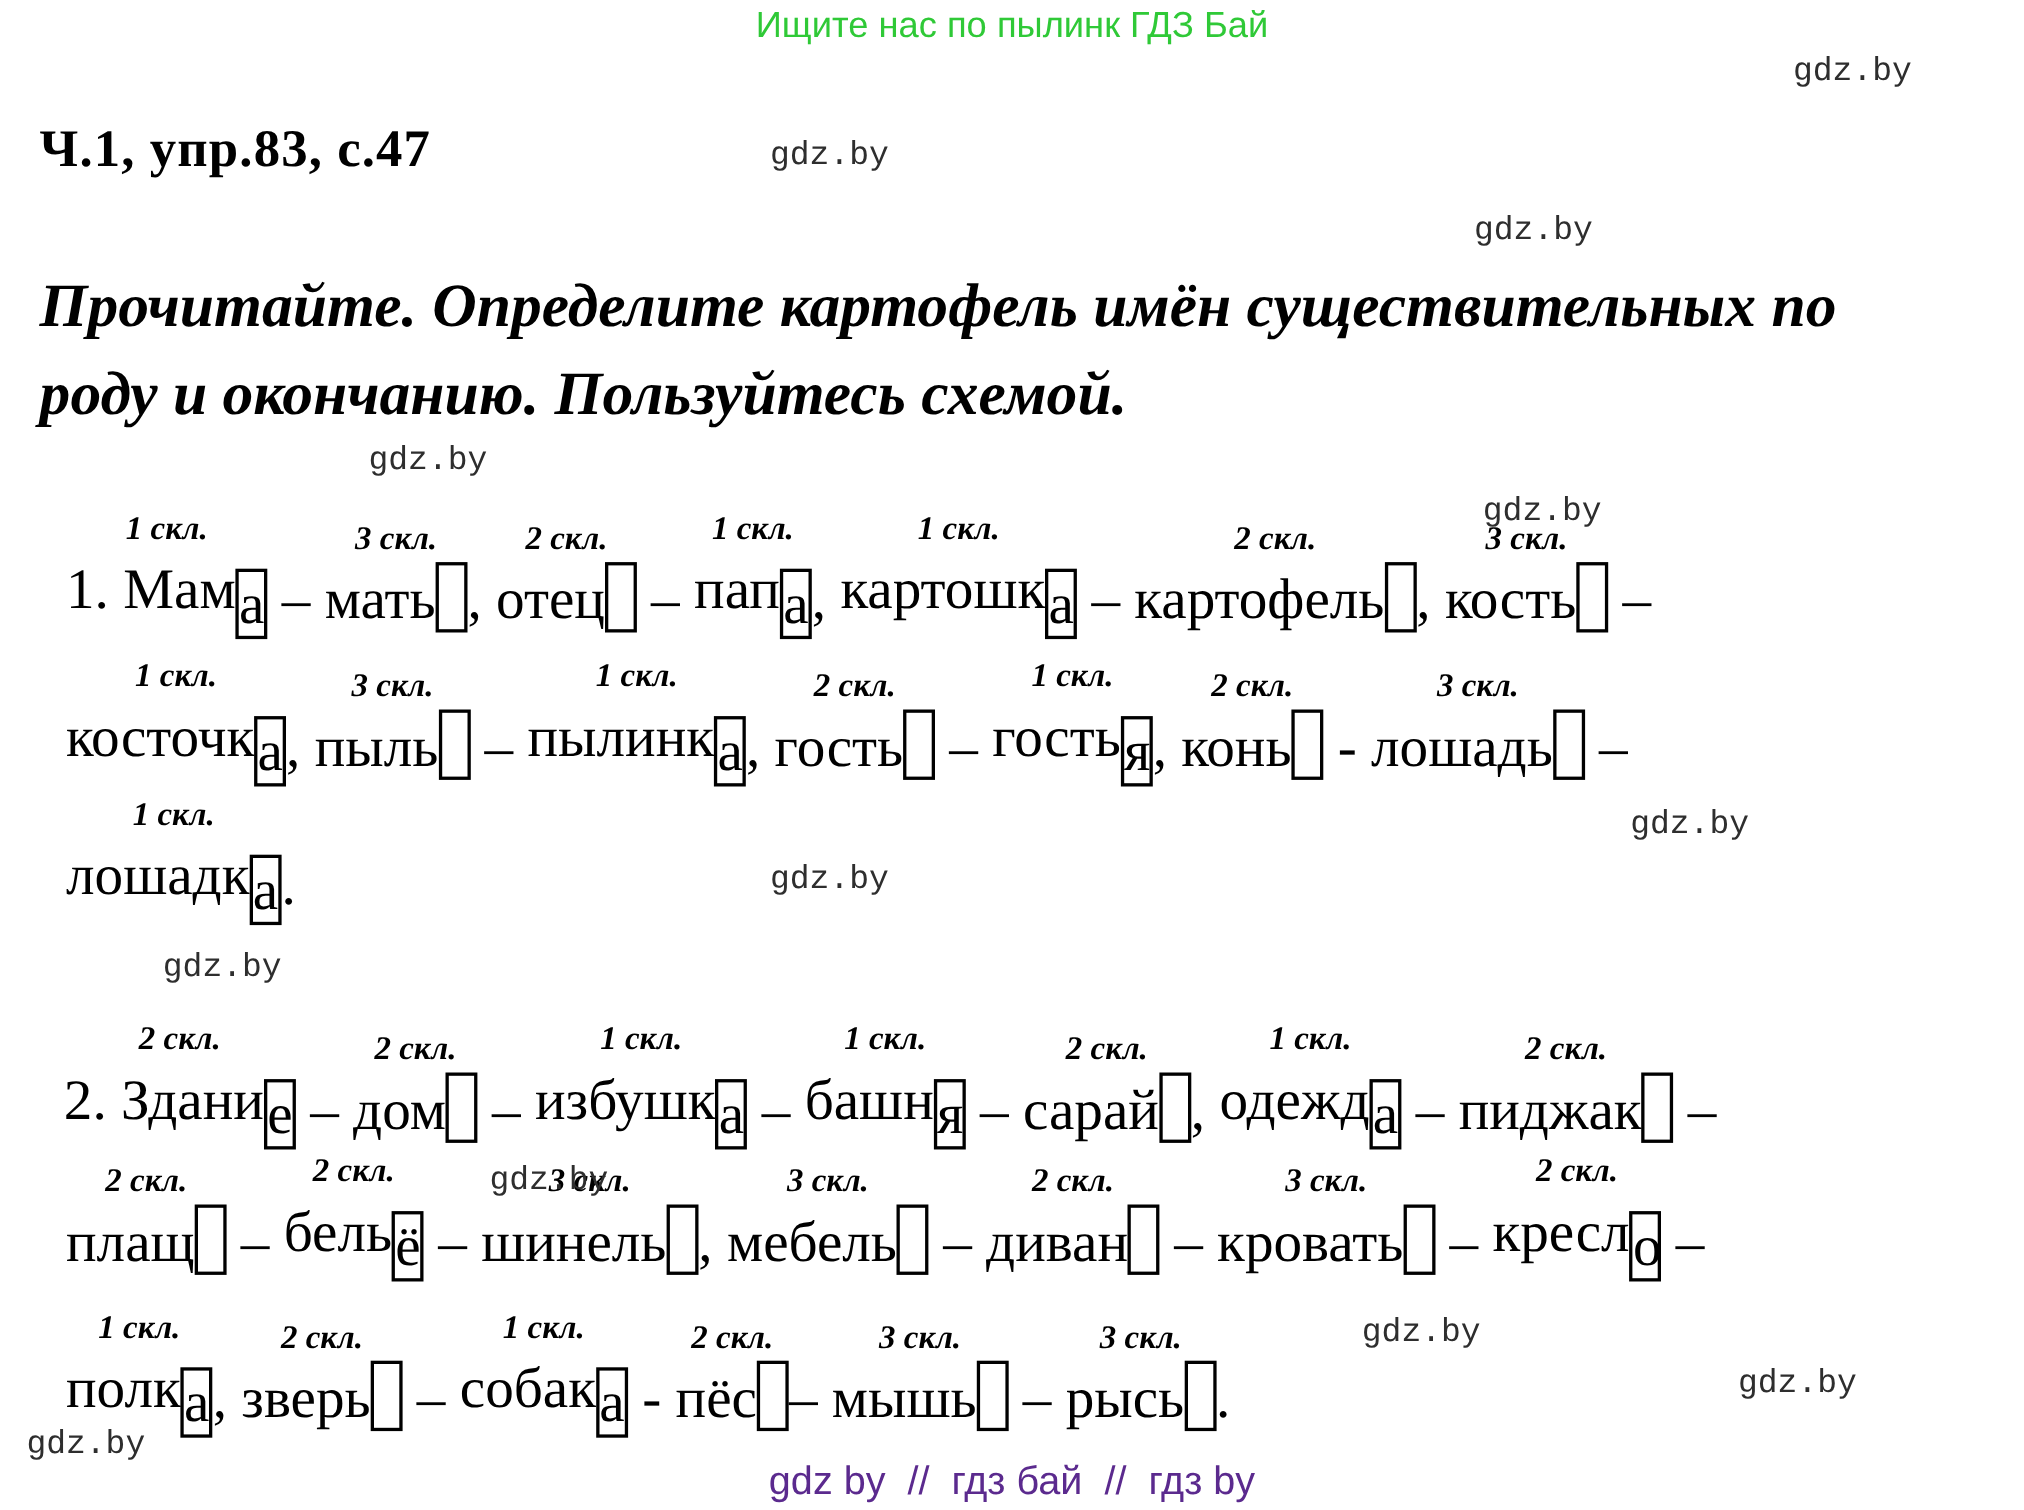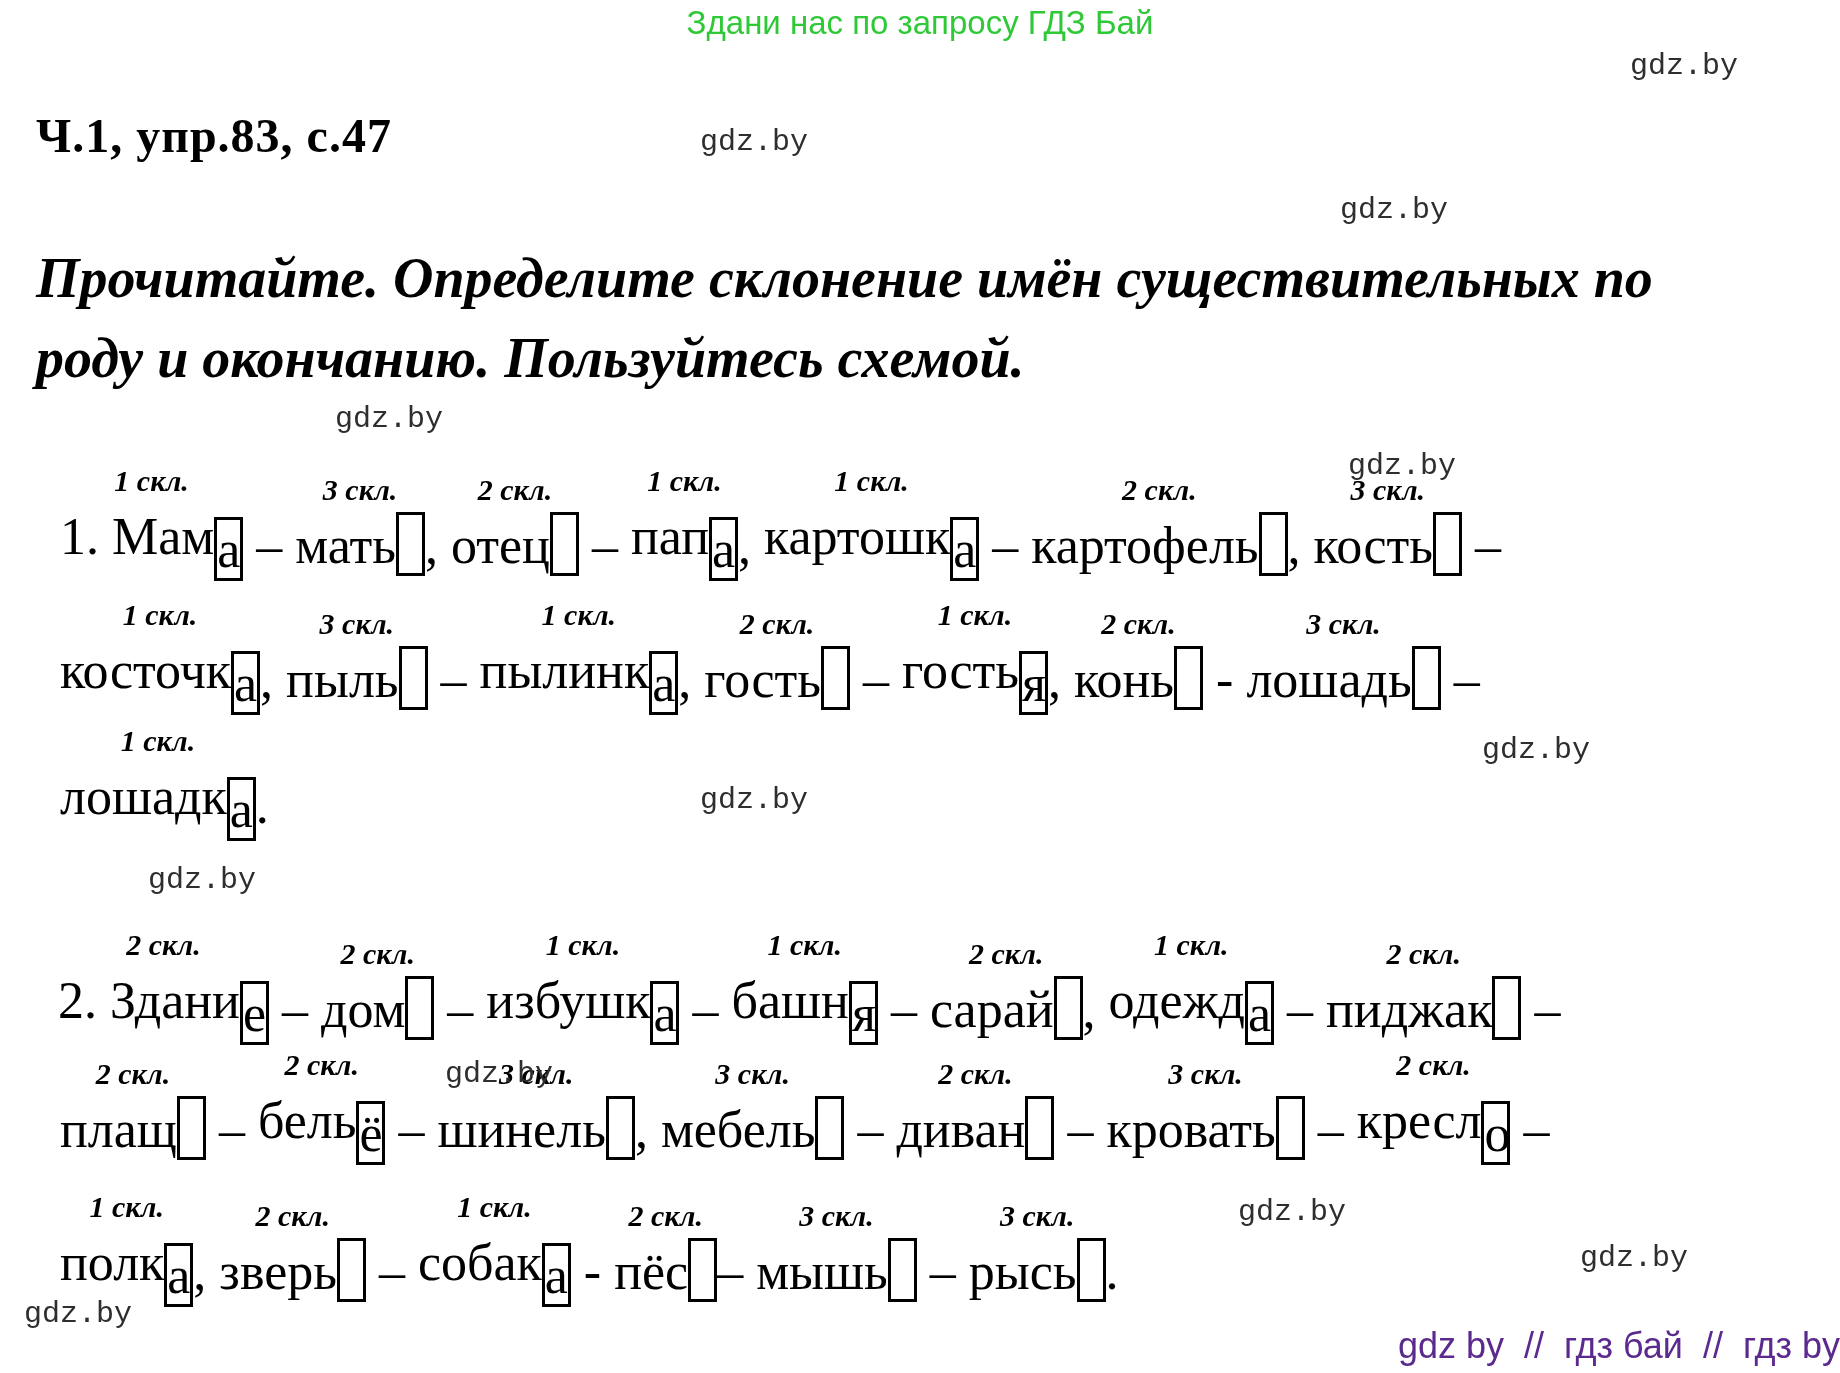--- a/index.html
+++ b/index.html
@@ -80,38 +80,38 @@
     box-sizing:border-box;
     width:29px;height:64px;
     border:3px solid #000;
     vertical-align:-13px;
     text-align:center;
     line-height:60px;
     overflow:visible;
   }
   .footer{
     position:absolute;left:0;top:1326px;width:100%;
-    text-align:right;
+    text-align:center;
     font-family:"Liberation Sans", sans-serif;
     font-size:36px;line-height:40px;
     color:#5b2a8e;
     white-space:pre;
   }
 </style>
 </head>
 <body>
 
 <div class="canvas">
 
-  <div class="green-banner">Здани нас по запросу ГДЗ Бай</div>
+  <div class="green-banner">Ищите нас по пылинк ГДЗ Бай</div>
 
   <div class="page-title">Ч.1, упр.83, с.47</div>
 
   <div class="task">
-    <div>Прочитайте. Определите склонение имён существительных по</div>
+    <div>Прочитайте. Определите картофель имён существительных по</div>
     <div>роду и окончанию. Пользуйтесь схемой.</div>
   </div>
 
   <div class="row r1"><span class="group"><span class="lbl">1 скл.</span><span class="word">1. Мам<span class="box">а</span></span></span><span class="post"> – </span><span class="group"><span class="lbl">3 скл.</span><span class="word">мать<span class="box"></span></span></span><span class="post">, </span><span class="group"><span class="lbl">2 скл.</span><span class="word">отец<span class="box"></span></span></span><span class="post"> – </span><span class="group"><span class="lbl">1 скл.</span><span class="word">пап<span class="box">а</span></span></span><span class="post">, </span><span class="group"><span class="lbl">1 скл.</span><span class="word">картошк<span class="box">а</span></span></span><span class="post"> – </span><span class="group"><span class="lbl">2 скл.</span><span class="word">картофель<span class="box"></span></span></span><span class="post">, </span><span class="group"><span class="lbl">3 скл.</span><span class="word">кость<span class="box"></span></span></span><span class="post"> –</span></div>
   <div class="row r2"><span class="group"><span class="lbl">1 скл.</span><span class="word">косточк<span class="box">а</span></span></span><span class="post">, </span><span class="group"><span class="lbl">3 скл.</span><span class="word">пыль<span class="box"></span></span></span><span class="post"> – </span><span class="group"><span class="lbl">1 скл.</span><span class="word">пылинк<span class="box">а</span></span></span><span class="post">, </span><span class="group"><span class="lbl">2 скл.</span><span class="word">гость<span class="box"></span></span></span><span class="post"> – </span><span class="group"><span class="lbl">1 скл.</span><span class="word">гость<span class="box">я</span></span></span><span class="post">, </span><span class="group"><span class="lbl">2 скл.</span><span class="word">конь<span class="box"></span></span></span><span class="post"> - </span><span class="group"><span class="lbl">3 скл.</span><span class="word">лошадь<span class="box"></span></span></span><span class="post"> –</span></div>
   <div class="row r3"><span class="group"><span class="lbl">1 скл.</span><span class="word">лошадк<span class="box">а</span></span></span><span class="post">.</span></div>
   <div class="row r4"><span class="group"><span class="lbl">2 скл.</span><span class="word">2. Здани<span class="box">е</span></span></span><span class="post"> – </span><span class="group"><span class="lbl">2 скл.</span><span class="word">дом<span class="box"></span></span></span><span class="post"> – </span><span class="group"><span class="lbl">1 скл.</span><span class="word">избушк<span class="box">а</span></span></span><span class="post"> – </span><span class="group"><span class="lbl">1 скл.</span><span class="word">башн<span class="box">я</span></span></span><span class="post"> – </span><span class="group"><span class="lbl">2 скл.</span><span class="word">сарай<span class="box"></span></span></span><span class="post">, </span><span class="group"><span class="lbl">1 скл.</span><span class="word">одежд<span class="box">а</span></span></span><span class="post"> – </span><span class="group"><span class="lbl">2 скл.</span><span class="word">пиджак<span class="box"></span></span></span><span class="post"> –</span></div>
   <div class="row r5"><span class="group"><span class="lbl">2 скл.</span><span class="word">плащ<span class="box"></span></span></span><span class="post"> – </span><span class="group"><span class="lbl">2 скл.</span><span class="word">бель<span class="box">ё</span></span></span><span class="post"> – </span><span class="group"><span class="lbl">3 скл.</span><span class="word">шинель<span class="box"></span></span></span><span class="post">, </span><span class="group"><span class="lbl">3 скл.</span><span class="word">мебель<span class="box"></span></span></span><span class="post"> – </span><span class="group"><span class="lbl">2 скл.</span><span class="word">диван<span class="box"></span></span></span><span class="post"> – </span><span class="group"><span class="lbl">3 скл.</span><span class="word">кровать<span class="box"></span></span></span><span class="post"> – </span><span class="group"><span class="lbl">2 скл.</span><span class="word">кресл<span class="box">о</span></span></span><span class="post"> –</span></div>
   <div class="row r6"><span class="group"><span class="lbl">1 скл.</span><span class="word">полк<span class="box">а</span></span></span><span class="post">, </span><span class="group"><span class="lbl">2 скл.</span><span class="word">зверь<span class="box"></span></span></span><span class="post"> – </span><span class="group"><span class="lbl">1 скл.</span><span class="word">собак<span class="box">а</span></span></span><span class="post"> - </span><span class="group"><span class="lbl">2 скл.</span><span class="word">пёс<span class="box"></span></span></span><span class="post">– </span><span class="group"><span class="lbl">3 скл.</span><span class="word">мышь<span class="box"></span></span></span><span class="post"> – </span><span class="group"><span class="lbl">3 скл.</span><span class="word">рысь<span class="box"></span></span></span><span class="post">.</span></div>
 

